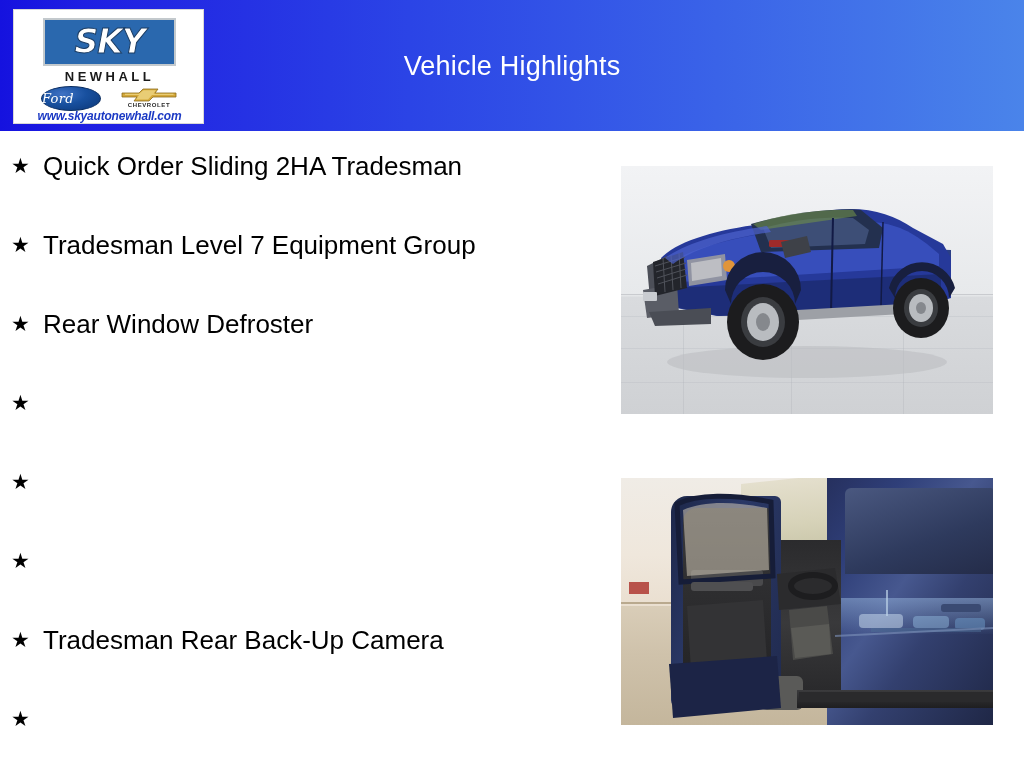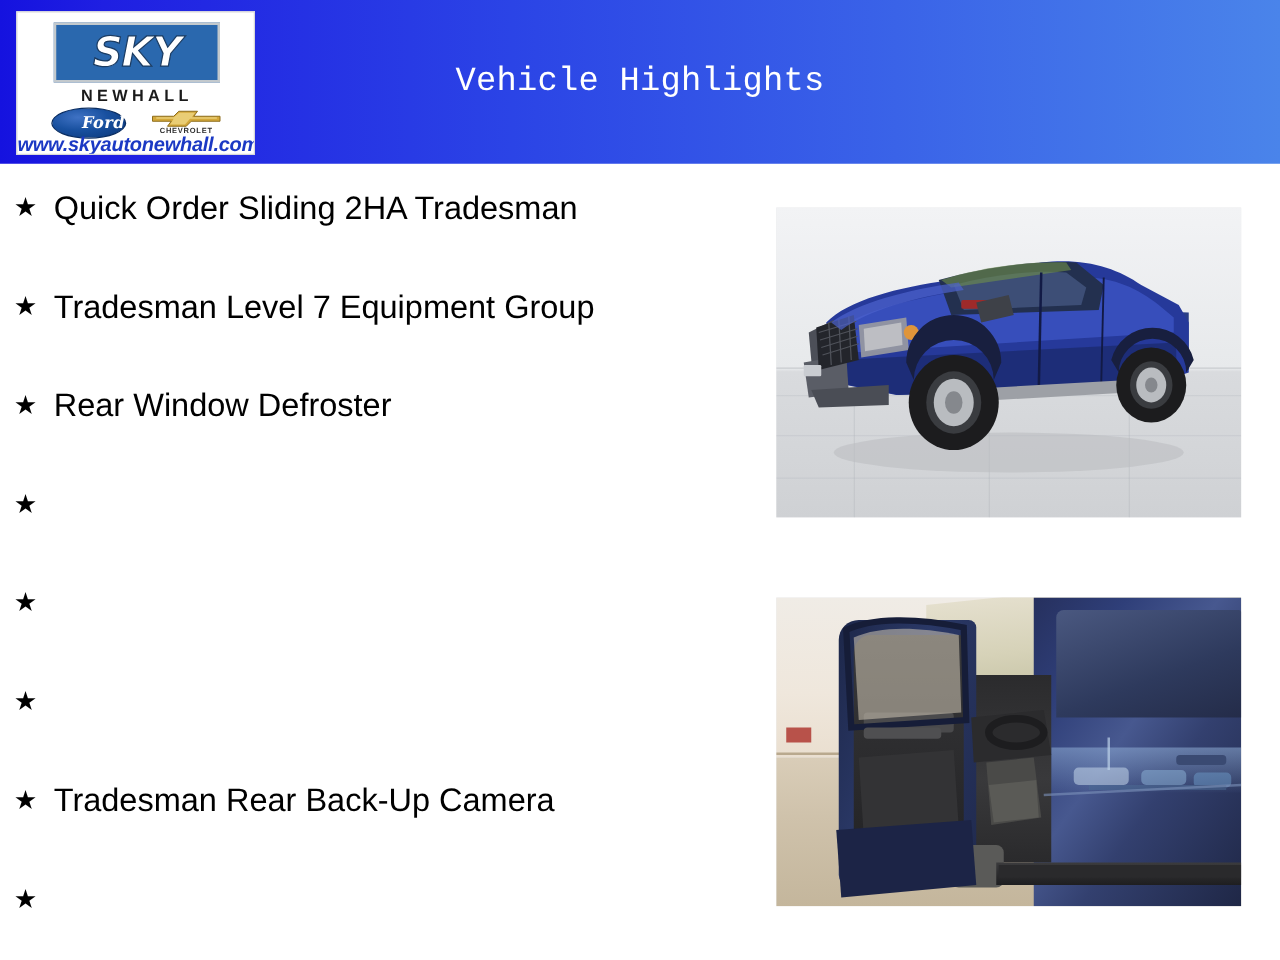--- a/index.html
+++ b/index.html
@@ -29,21 +29,20 @@
     position: absolute;
     left: 0;
     top: 50px;
     width: 1024px;
     text-align: center;
     color: #ffffff;
     font-size: 27px;
     letter-spacing: 0.2px;
     line-height: 32px;
     white-space: nowrap;
-    font-family: Liberation Mono, monospace;
   }
 
   
   .logo-box {
     position: absolute;
     left: 13px;
     top: 9px;
     width: 191px;
     height: 115px;
     background: #ffffff;
@@ -113,25 +112,25 @@
     border-radius: 50% / 50%;
     background: radial-gradient(ellipse at 35% 30%, #3f72c4 0%, #18509f 45%, #0b3676 100%);
     border: 1px solid #0a2d61;
     box-sizing: border-box;
   }
   .ford-oval span {
     position: absolute;
     left: 0;
     top: 2px;
     width: 100%;
-    text-align: right;
+    text-align: left;
     color: #ffffff;
     font-family: "DejaVu Serif", serif;
     font-style: italic;
-    font-weight: bold;
+    font-weight: normal;
     font-size: 13px;
     line-height: 19px;
     letter-spacing: 0.3px;
   }
   .chevy-wrap {
     position: absolute;
     left: 103px;
     top: 0px;
     width: 64px;
     height: 26px;
@@ -159,21 +158,21 @@
   .logo-url {
     position: absolute;
     left: 0;
     top: 99px;
     width: 191px;
     text-align: center;
     color: #1b39c4;
     font-family: "Liberation Sans", sans-serif;
     font-style: italic;
     font-weight: bold;
-    font-size: 16px;
+    font-size: 12px;
     line-height: 15px;
     letter-spacing: -0.2px;
   }
 
   
   .features {
     position: absolute;
     left: 0;
     top: 146px;
     width: 600px;

